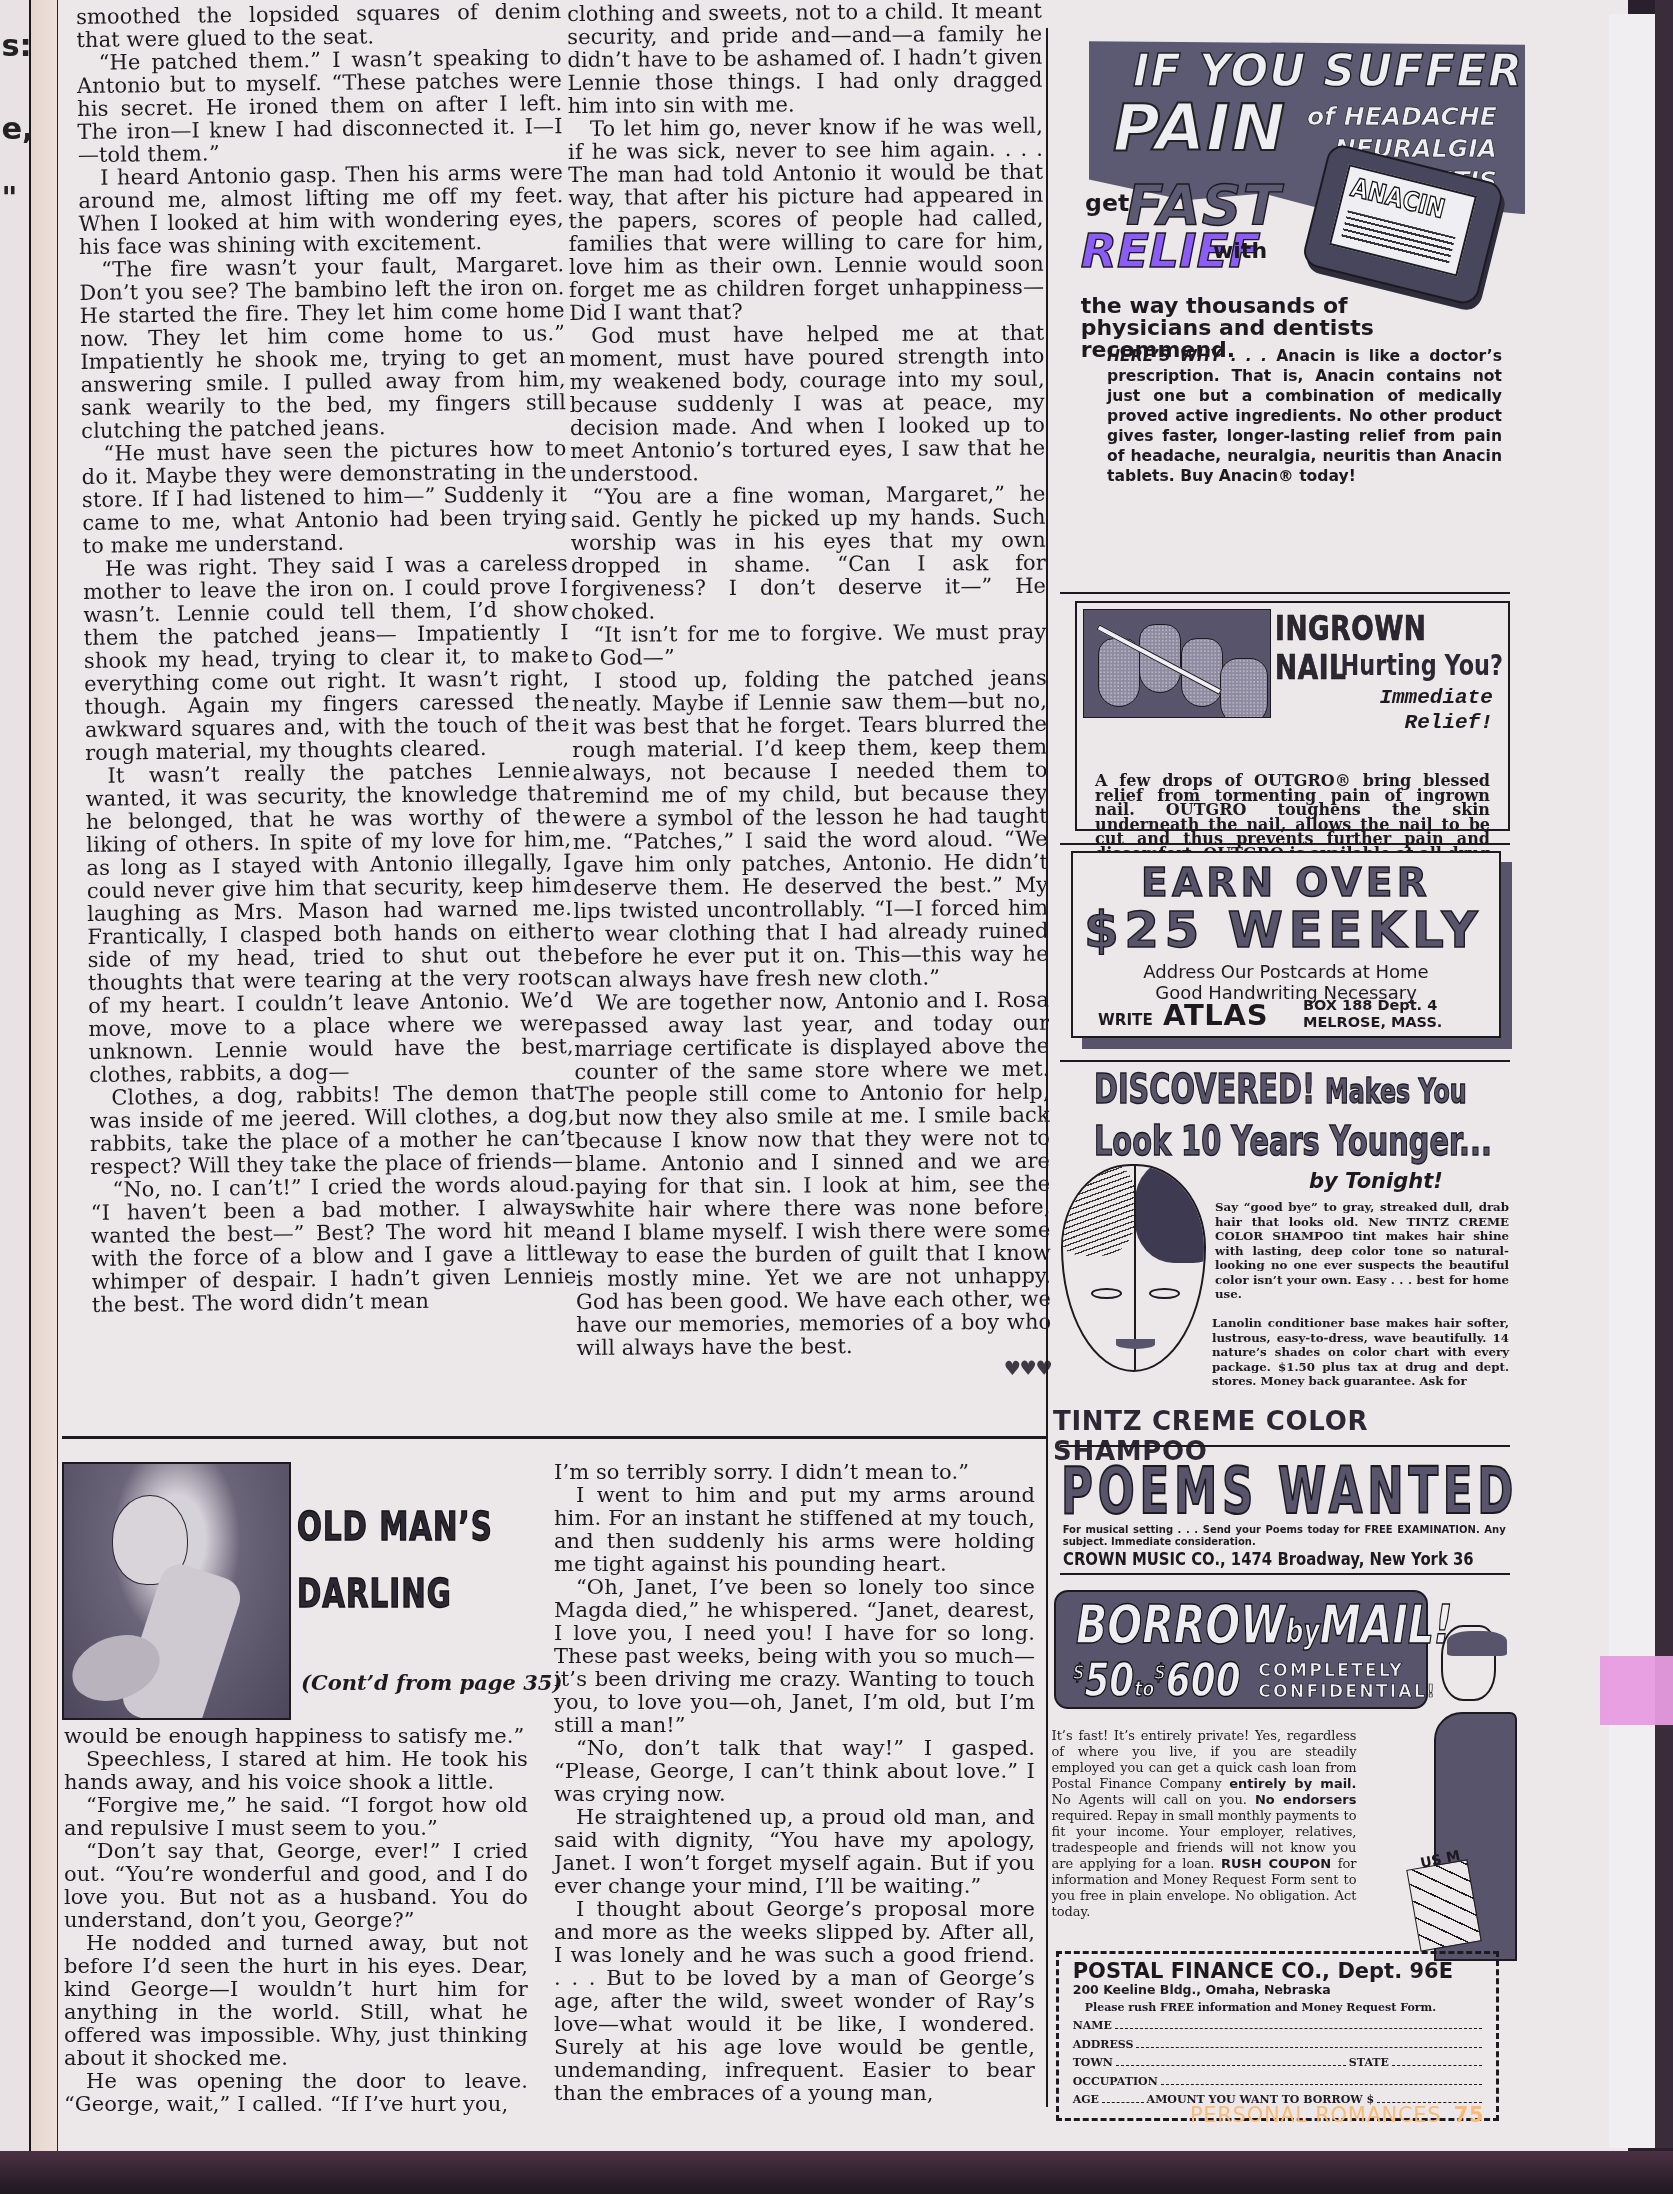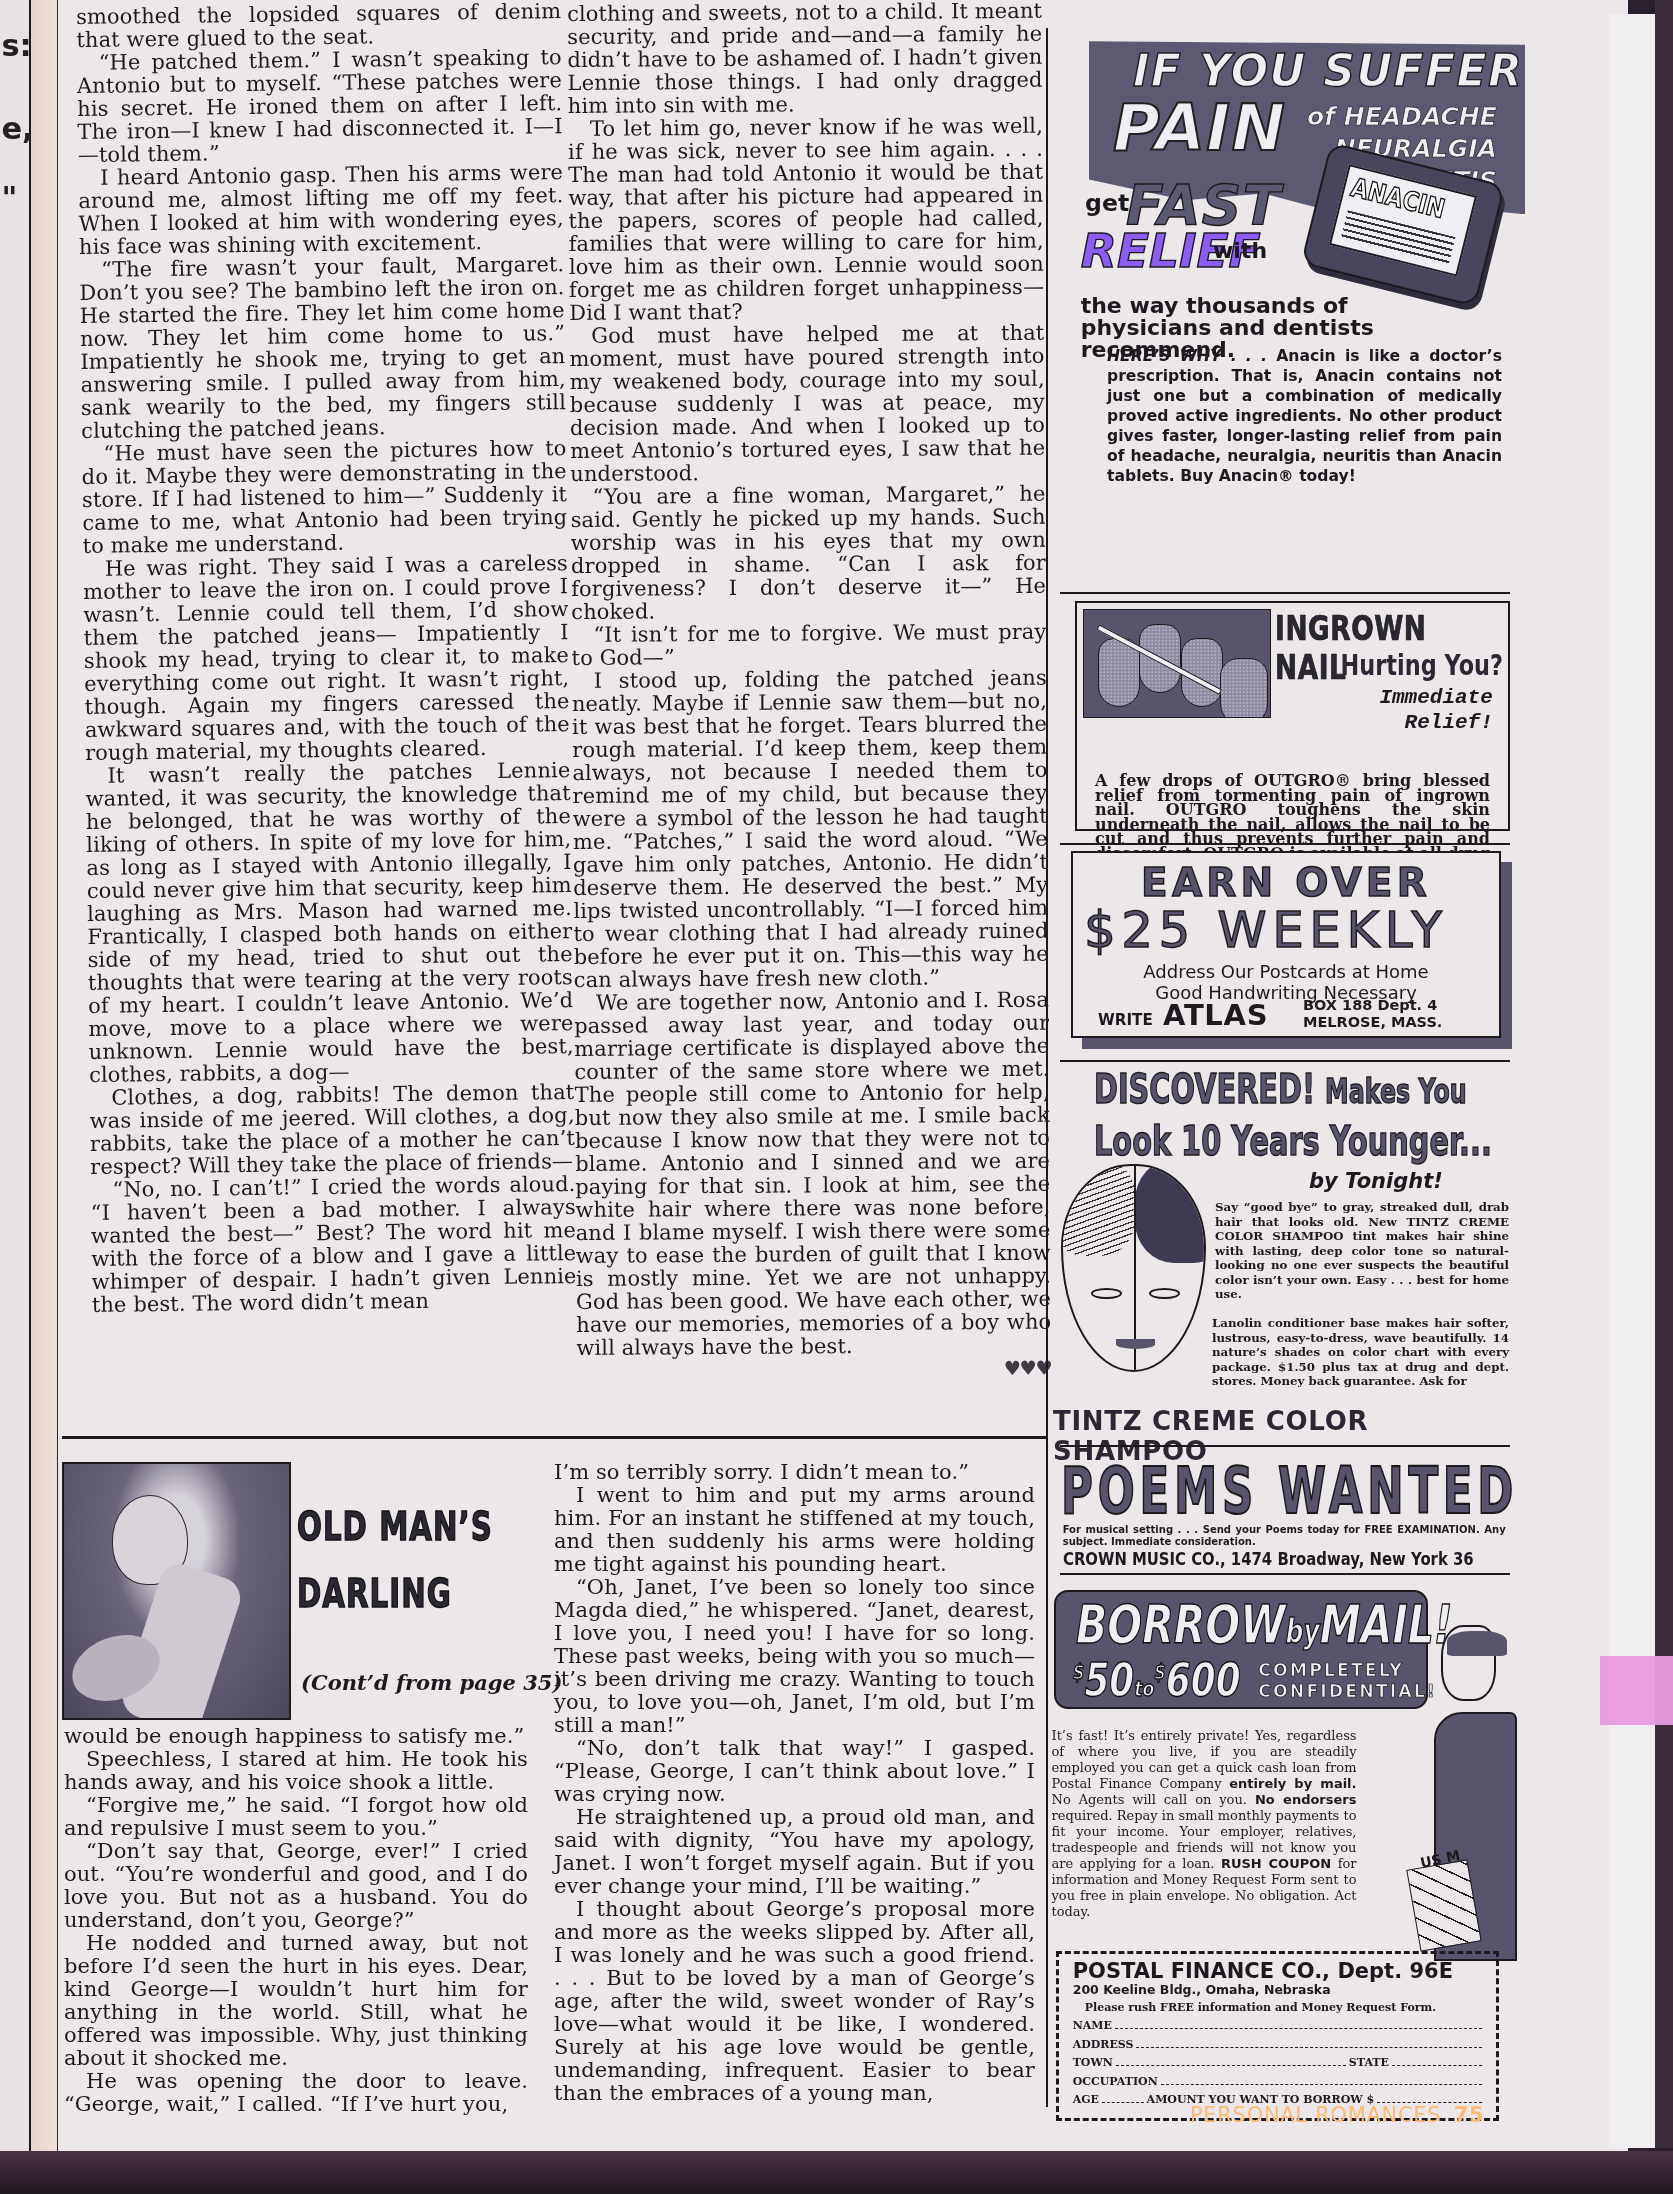--- a/index.html
+++ b/index.html
@@ -194,21 +194,21 @@
     #ad-atlas {
       left: 1071px; top: 851px; width: 430px; height: 187px;
       border: 2.8px solid #1d1a1f; background: #ece8ea;
       box-shadow: 11px 11px 0 #57546b;
     }
     #ad-atlas .earn {
       position: absolute; left: 0; width: 100%; top: 7px; text-align: center;
       font-size: 39px; font-weight: bold; color: #57546b; letter-spacing: 4.2px; -webkit-text-stroke: 1.4px #1d1a1f;
     }
     #ad-atlas .weekly {
-      position: absolute; left: 11px; top: 48px; font-size: 50px; font-weight: normal;
+      position: absolute; left: 11px; top: 48px; font-size: 50px; font-weight: bold;
       color: #57546b; letter-spacing: 5.5px; -webkit-text-stroke: 1.4px #1d1a1f;
     }
     #ad-atlas .addr {
       position: absolute; left: 0; width: 100%; top: 108px; text-align: center; font-size: 18px; line-height: 21px;
     }
     #ad-atlas .write { position: absolute; left: 25px; top: 158px; font-size: 15.2px; font-weight: bold; }
     #ad-atlas .atlas { position: absolute; left: 90px; top: 145px; font-size: 29px; font-weight: bold; letter-spacing: 0.7px; }
     #ad-atlas .box { position: absolute; left: 230px; top: 144px; font-size: 14.5px; font-weight: bold; line-height: 16.6px; }
 
     

